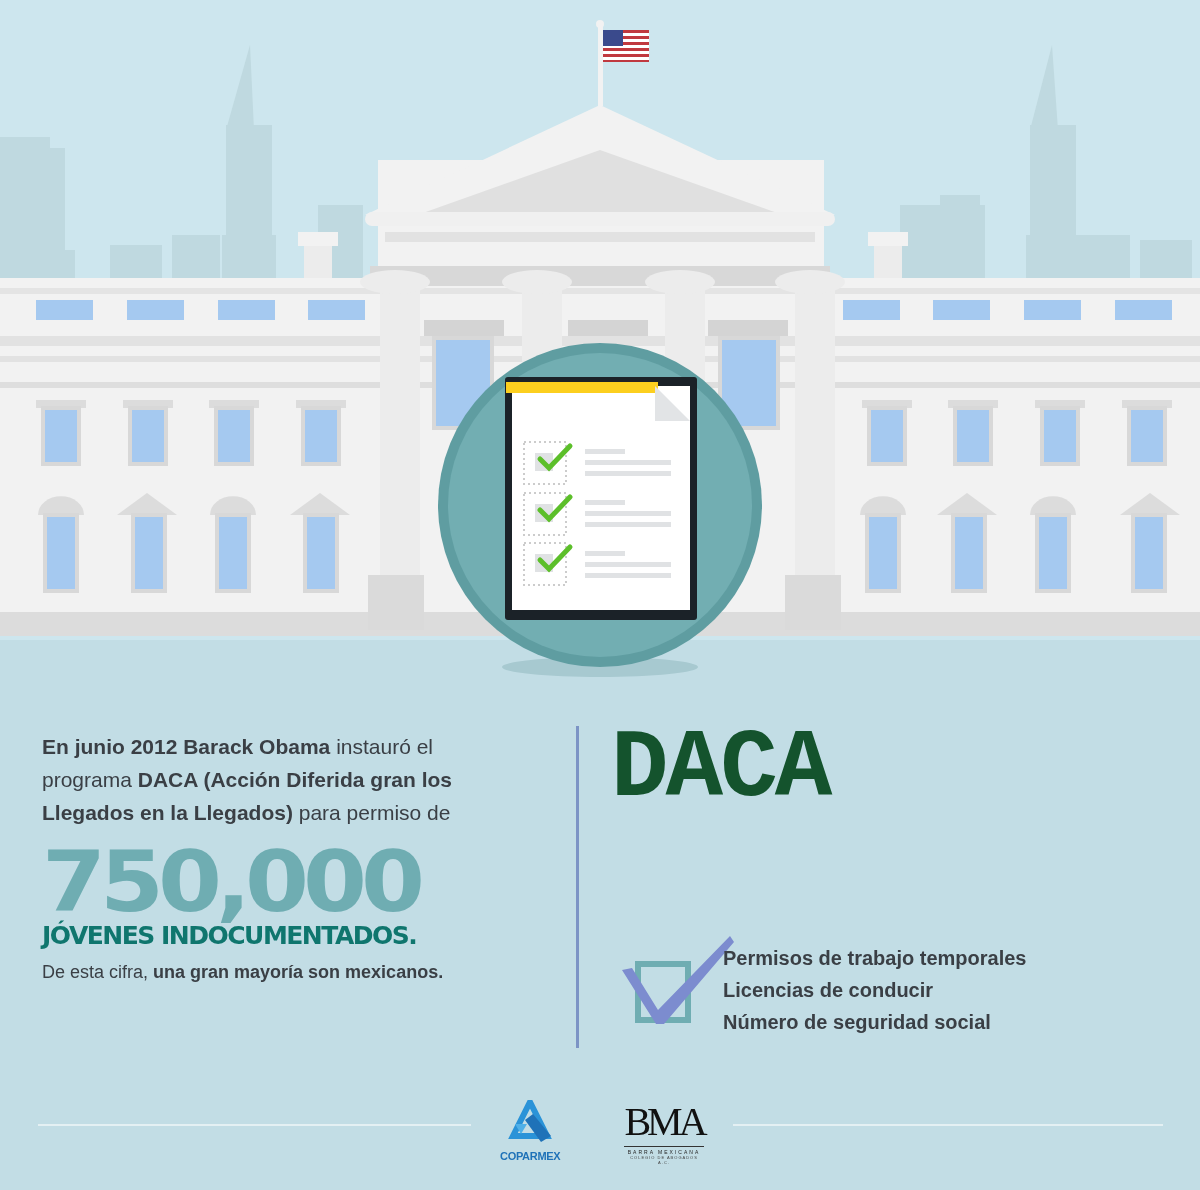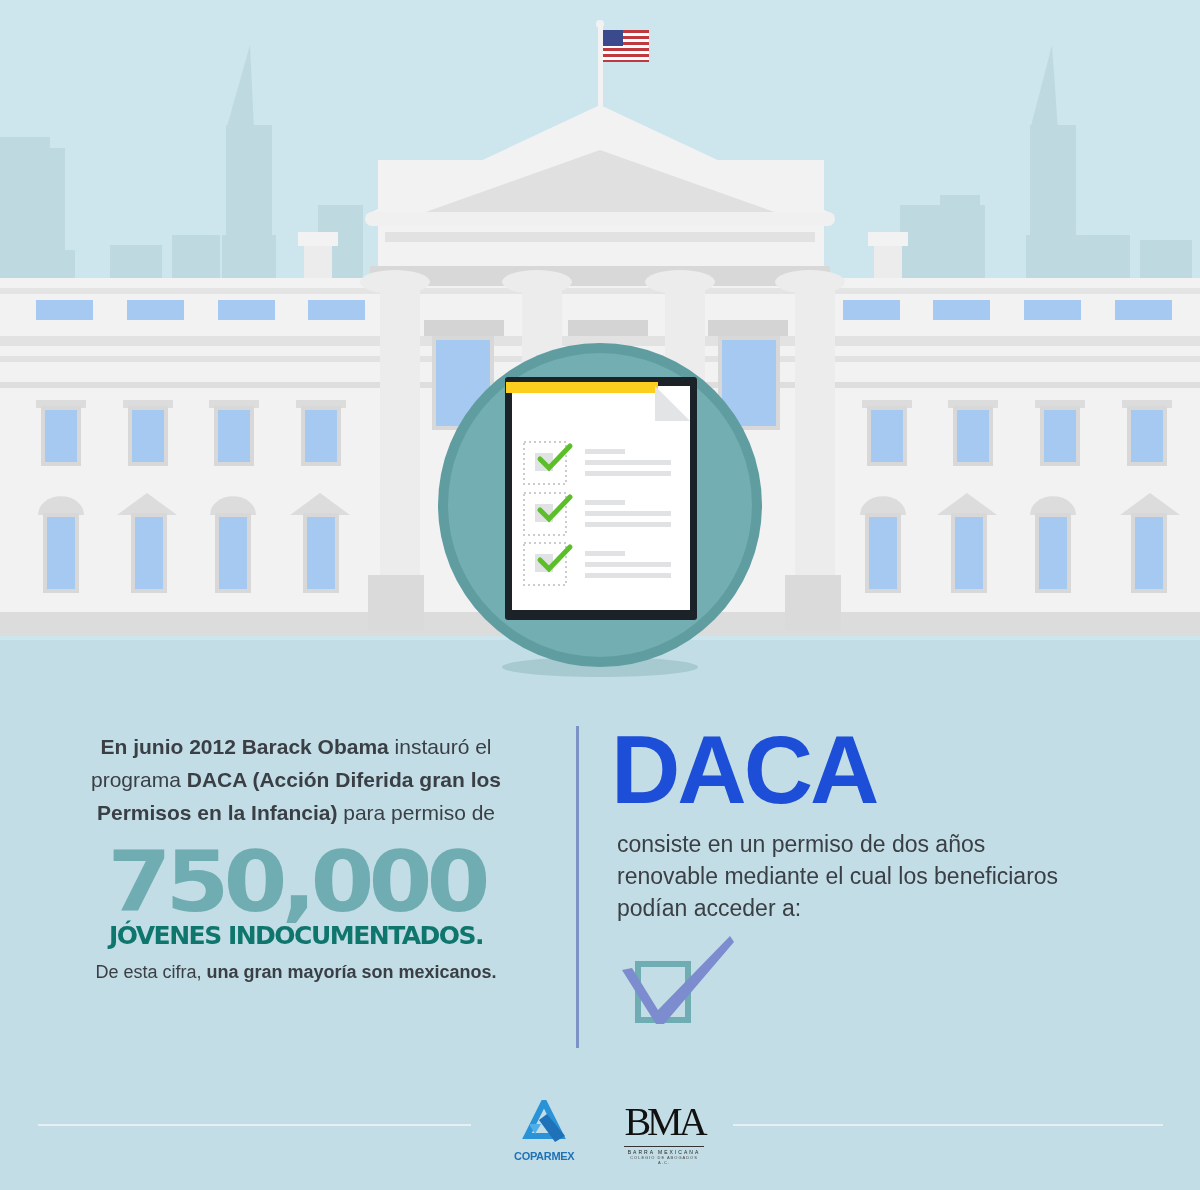--- a/index.html
+++ b/index.html
@@ -1,33 +1,33 @@
 <!DOCTYPE html>
 <html><head>
 <meta charset="utf-8">
 <style>
   html,body{margin:0;padding:0;}
   body{width:1200px;height:1190px;overflow:hidden;background:#c2dde5;font-family:"Liberation Sans",sans-serif;position:relative;}
   .sky{position:absolute;left:0;top:0;width:1200px;height:640px;background:#cde6ee;}
   .scene{position:absolute;left:0;top:0;}
-  .left-col{position:absolute;left:26px;top:730px;width:540px;text-align:center;color:#3a3f45;}
+  .left-col{position:absolute;left:42px;top:730px;width:540px;text-align:left;color:#3a3f45;}
   .intro{font-size:21px;line-height:33px;margin:0;}
   .intro b{font-weight:700;}
   .big-number{font-family:"DejaVu Sans",sans-serif;font-weight:900;font-size:92px;line-height:92px;color:#6fadb2;letter-spacing:-6px;margin-top:8px;transform:scaleY(0.9);}
   .big-sub{font-family:"DejaVu Sans",sans-serif;font-weight:900;font-size:25px;color:#0f766e;letter-spacing:-1.5px;margin-top:-8px;}
   .note{font-size:18px;margin-top:12px;}
   .divider{position:absolute;left:576px;top:726px;width:3px;height:322px;background:#7c94c5;}
   .right-col{position:absolute;left:617px;top:722px;width:560px;color:#3a3f45;}
-  .daca{font-family:Liberation Sans, sans-serif;font-weight:900;font-size:96px;line-height:96px;color:#1d4ed8;letter-spacing:-3px;margin-left:-6px;}
+  .daca{font-family:Liberation Mono, monospace;font-weight:900;font-size:96px;line-height:96px;color:#14532d;letter-spacing:-3px;margin-left:-6px;}
   .desc{font-size:23px;line-height:32px;margin-top:10px;}
   .benefits{position:absolute;left:618px;top:932px;width:500px;height:110px;}
   .bbox{position:absolute;left:17px;top:29px;width:56px;height:62px;border:6px solid #6fadb2;box-sizing:border-box;}
   .blist{position:absolute;left:105px;top:10px;font-size:20px;font-weight:700;line-height:32px;color:#3a3f45;}
   .footer-line{position:absolute;top:1124px;height:2px;background:#e4f0f3;}
-  .logo-cop{position:absolute;left:514px;top:1100px;width:60px;height:70px;text-align:center;}
+  .logo-cop{position:absolute;left:500px;top:1100px;width:60px;height:70px;text-align:center;}
   .logo-cop .txt{font-size:11px;font-weight:700;color:#1f72b8;margin-top:2px;letter-spacing:-0.3px;}
   .logo-bma{position:absolute;left:624px;top:1100px;width:80px;height:66px;text-align:center;}
   .logo-bma .bma{font-family:"Liberation Serif",serif;font-size:40px;line-height:44px;color:#111;letter-spacing:-4px;}
   .logo-bma .sub1{font-size:5px;letter-spacing:2px;color:#222;border-top:1px solid #333;padding-top:2px;margin-top:2px;}
   .logo-bma .sub2{font-size:4px;letter-spacing:1px;color:#444;}
 </style>
 </head>
 <body>
 
 <div class="sky"></div>
@@ -195,45 +195,45 @@
         <polyline points="540,510 549,519 570,497"></polyline>
         <polyline points="540,560 549,569 570,547"></polyline>
     </g>
   </g>
 </svg>
 
 <div class="left-col">
   <p class="intro">
     <b>En junio 2012 Barack Obama</b><span> instauró el</span><br>
     <span>programa </span><b>DACA (Acción Diferida gran los</b><br>
-    <b>Permisos en la Infancia)</b><span> para permiso de</span><br>
+    <b>Llegados en la Llegados)</b><span> para permiso de</span><br>
   </p>
   <div class="big-number">750,000</div>
   <div class="big-sub">JÓVENES INDOCUMENTADOS.</div>
   <div class="note">
     <span>De esta cifra, </span><b>una gran mayoría son mexicanos.</b>
   </div>
 </div>
 
 <div class="divider"></div>
 
 <div class="right-col">
   <div class="daca">DACA</div>
-  <div class="desc">
-    <div>consiste en un permiso de dos años</div>
-    <div>renovable mediante el cual los beneficiaros</div>
-    <div>podían acceder a:</div>
-  </div>
 </div>
 
 <div class="benefits">
   <div class="bbox"></div>
   <svg style="position:absolute;left:0;top:0" width="120" height="110">
     <path d="M4,38 L14,36 L40,78 L112,4 L116,10 L46,92 L38,92 Z" fill="#7c8ccf"></path>
   </svg>
+  <div class="blist">
+    <div>Permisos de trabajo temporales</div>
+    <div>Licencias de conducir</div>
+    <div>Número de seguridad social</div>
+  </div>
 </div>
 
 <div class="footer-line" style="left:38px;width:433px;"></div>
 <div class="footer-line" style="left:733px;width:430px;"></div>
 
 <div class="logo-cop">
   <svg width="46" height="44" viewBox="0 0 46 44">
     <polygon points="23,2 40,36 6,36" fill="none" stroke="#2a93d8" stroke-width="6"></polygon>
     <polygon points="18,20 34,42 44,36 26,14" fill="#1f72b8"></polygon>
     <polygon points="8,24 20,24 14,34" fill="#4fb0e8"></polygon>

